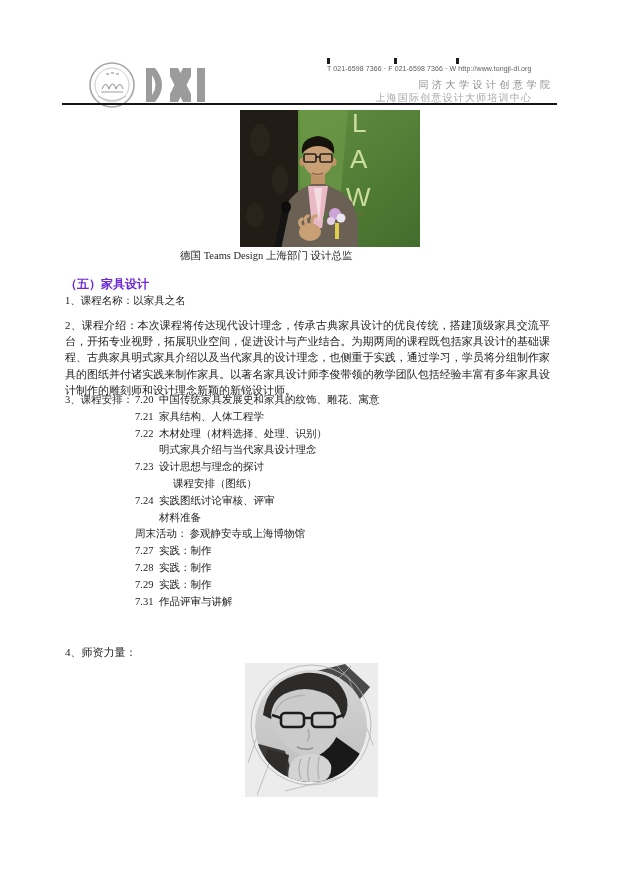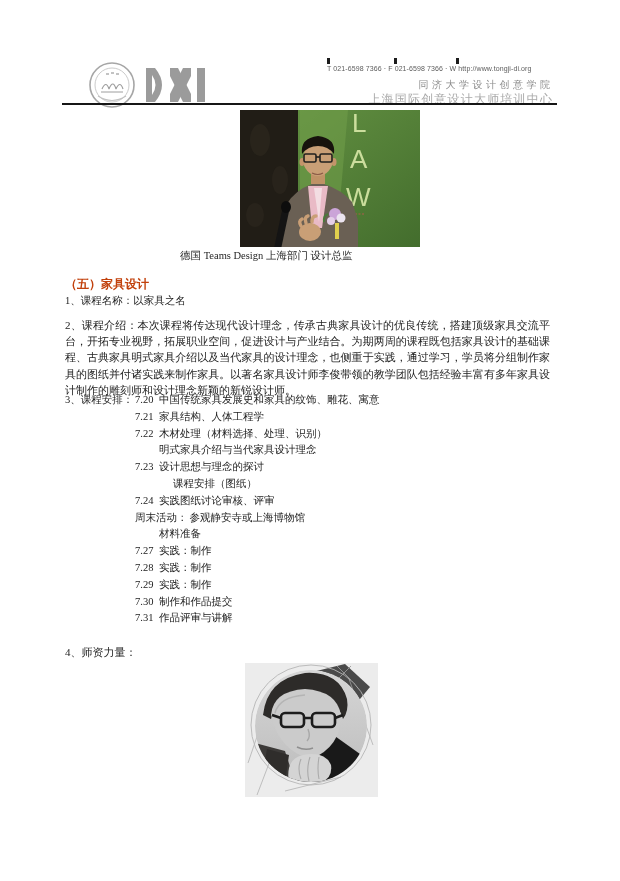--- a/index.html
+++ b/index.html
@@ -14,32 +14,32 @@
 
   .contact-block { position:absolute; top:58px; right:71px; text-align:right;
     font-family:"Liberation Sans","DejaVu Sans",sans-serif; }
   .sq-row { position:relative; height:7px; width:222px; }
   .sq { position:absolute; top:0; width:3px; height:6px; background:#1c1c1c; }
   .sq.s1 { left:0; } .sq.s2 { left:67px; } .sq.s3 { left:129px; }
   .contact-text { display:block; width:222px; font-size:7px; color:#5c5c5c;
     letter-spacing:0.1px; white-space:nowrap; text-align:left; }
   .org-cn-1 { position:absolute; top:78px; right:70px; font-size:10px; color:#8e8e8e;
     letter-spacing:3.5px; margin-right:-3.5px; white-space:nowrap;font-family:Liberation Serif, serif; }
-  .org-cn-2 { position:absolute; top:91px; right:68px; font-size:12px; color:#a9a9a9;
+  .org-cn-2 { position:absolute; top:91px; right:89px; font-size:10px; color:#a9a9a9;
     letter-spacing:1.2px; margin-right:-1.2px; white-space:nowrap;text-align:right; }
 
   
   .speaker-photo { position:absolute; left:240px; top:110px; width:180px; height:137px; }
   .portrait-photo { position:absolute; left:245px; top:663px; width:133px; height:134px; }
 
   .caption { position:absolute; left:180px; top:249px; width:300px; text-align:left;
     font-size:10.5px; color:#262626; white-space:nowrap; }
 
   
-  .sec-head { position:absolute; left:65px; top:276px; font-size:12px; font-weight:bold; color:#c2410c; }
+  .sec-head { position:absolute; left:65px; top:276px; font-size:12px; font-weight:bold; color:#6d28d9; }
   .item-name { position:absolute; left:65px; top:294px; font-size:10.5px; }
   .intro { position:absolute; left:65px; top:317px; width:485px; font-size:11px;
     line-height:16.2px; text-align:justify; color:#222; }
   .sched { position:absolute; left:65px; top:392px; font-size:10.5px; color:#222; }
   .srow { display:flex; line-height:16.8px; white-space:nowrap;align-items:center; }
   .slabel { display:inline-block; width:70px; flex:none; }
   .sdate { display:inline-block; width:24px; flex:none; }
   .pad0 { padding-left:70px; }
   .pad1 { padding-left:94px; }
   .pad2 { padding-left:108px; }
@@ -175,42 +175,38 @@
       <span class="sdate">7.23</span>
       <span class="stext">设计思想与理念的探讨</span>
     </div>
     <div class="srow pad2">
       <span class="stext">课程安排（图纸）</span>
     </div>
     <div class="srow pad0">
       <span class="sdate">7.24</span>
       <span class="stext">实践图纸讨论审核、评审</span>
     </div>
+    <div class="srow pad1">
+      <span class="stext">材料准备</span>
+    </div>
     <div class="srow pad0 wknd">
       <span class="sdate">周末活动：</span>
       <span class="stext">参观静安寺或上海博物馆</span>
     </div>
-    <div class="srow pad1">
-      <span class="stext">材料准备</span>
-    </div>
     <div class="srow pad0">
       <span class="sdate">7.27</span>
       <span class="stext">实践：制作</span>
     </div>
     <div class="srow pad0">
       <span class="sdate">7.28</span>
       <span class="stext">实践：制作</span>
     </div>
     <div class="srow pad0">
       <span class="sdate">7.29</span>
       <span class="stext">实践：制作</span>
-    </div>
-    <div class="srow pad0">
-      <span class="sdate">7.30</span>
-      <span class="stext">制作和作品提交</span>
     </div>
     <div class="srow pad0">
       <span class="sdate">7.31</span>
       <span class="stext">作品评审与讲解</span>
     </div>
   </div>
 
   <div class="faculty">4、师资力量：</div>
 
   <svg class="portrait-photo" viewBox="0 0 133 134">

